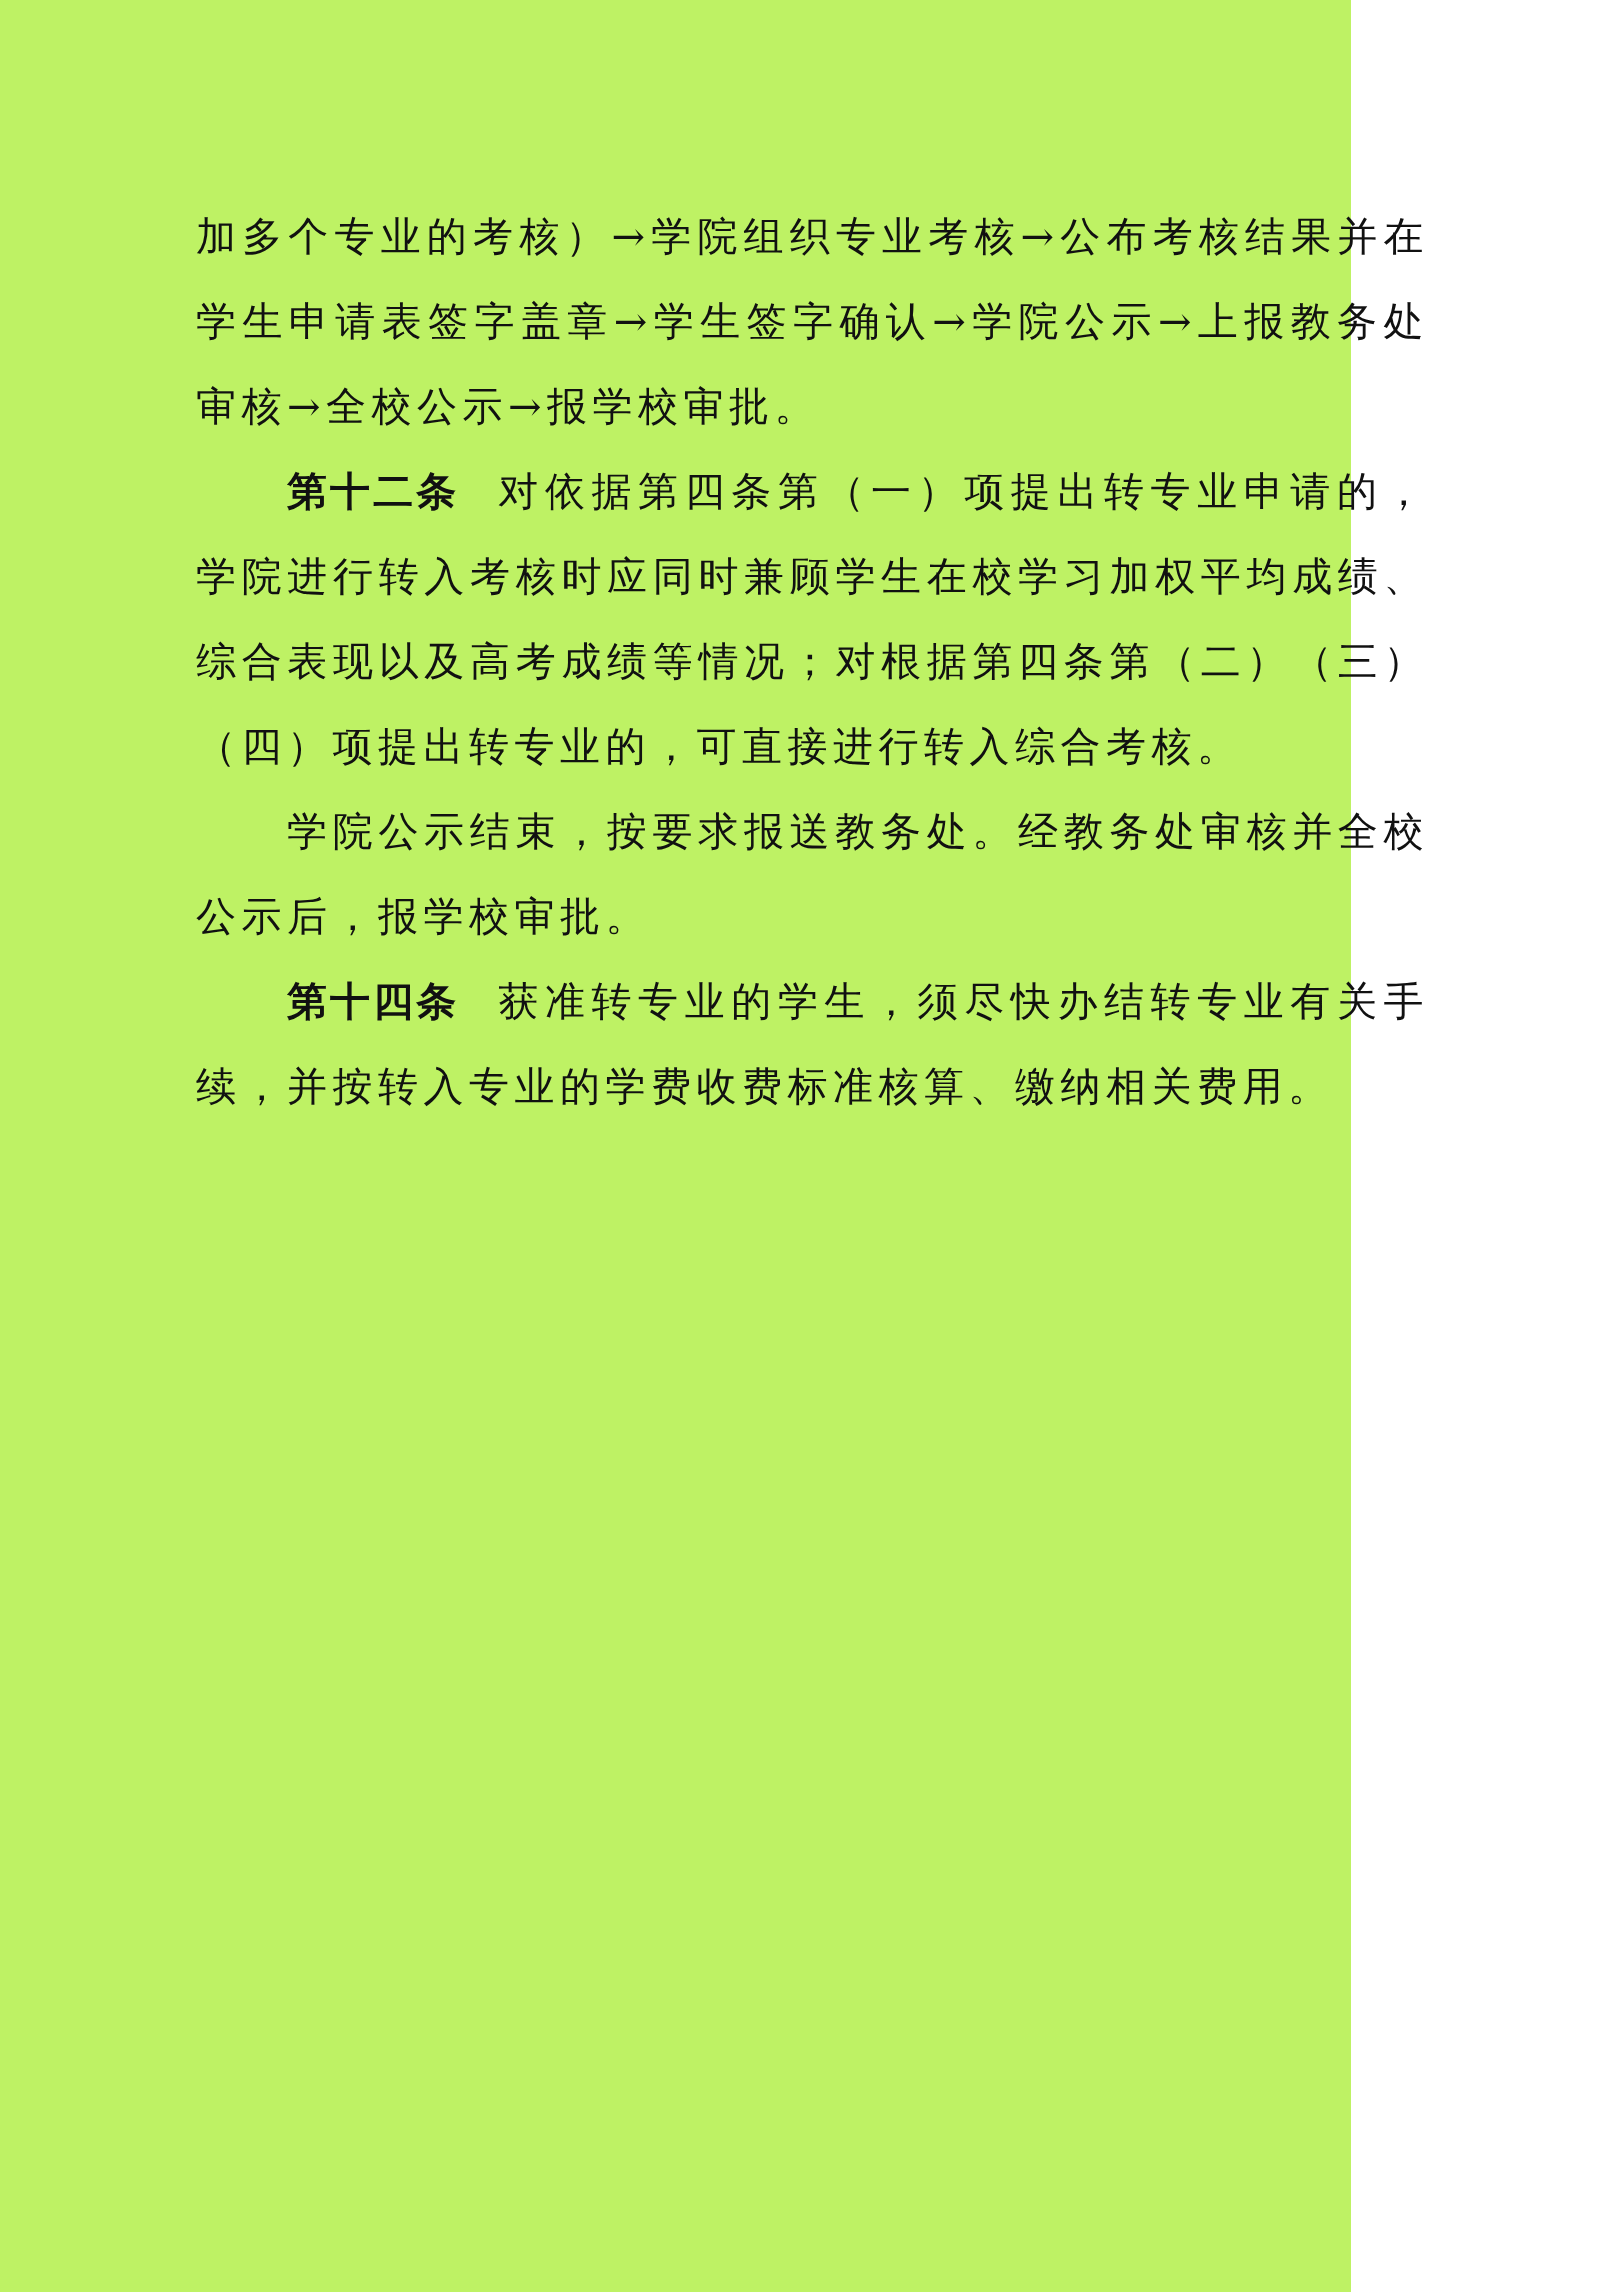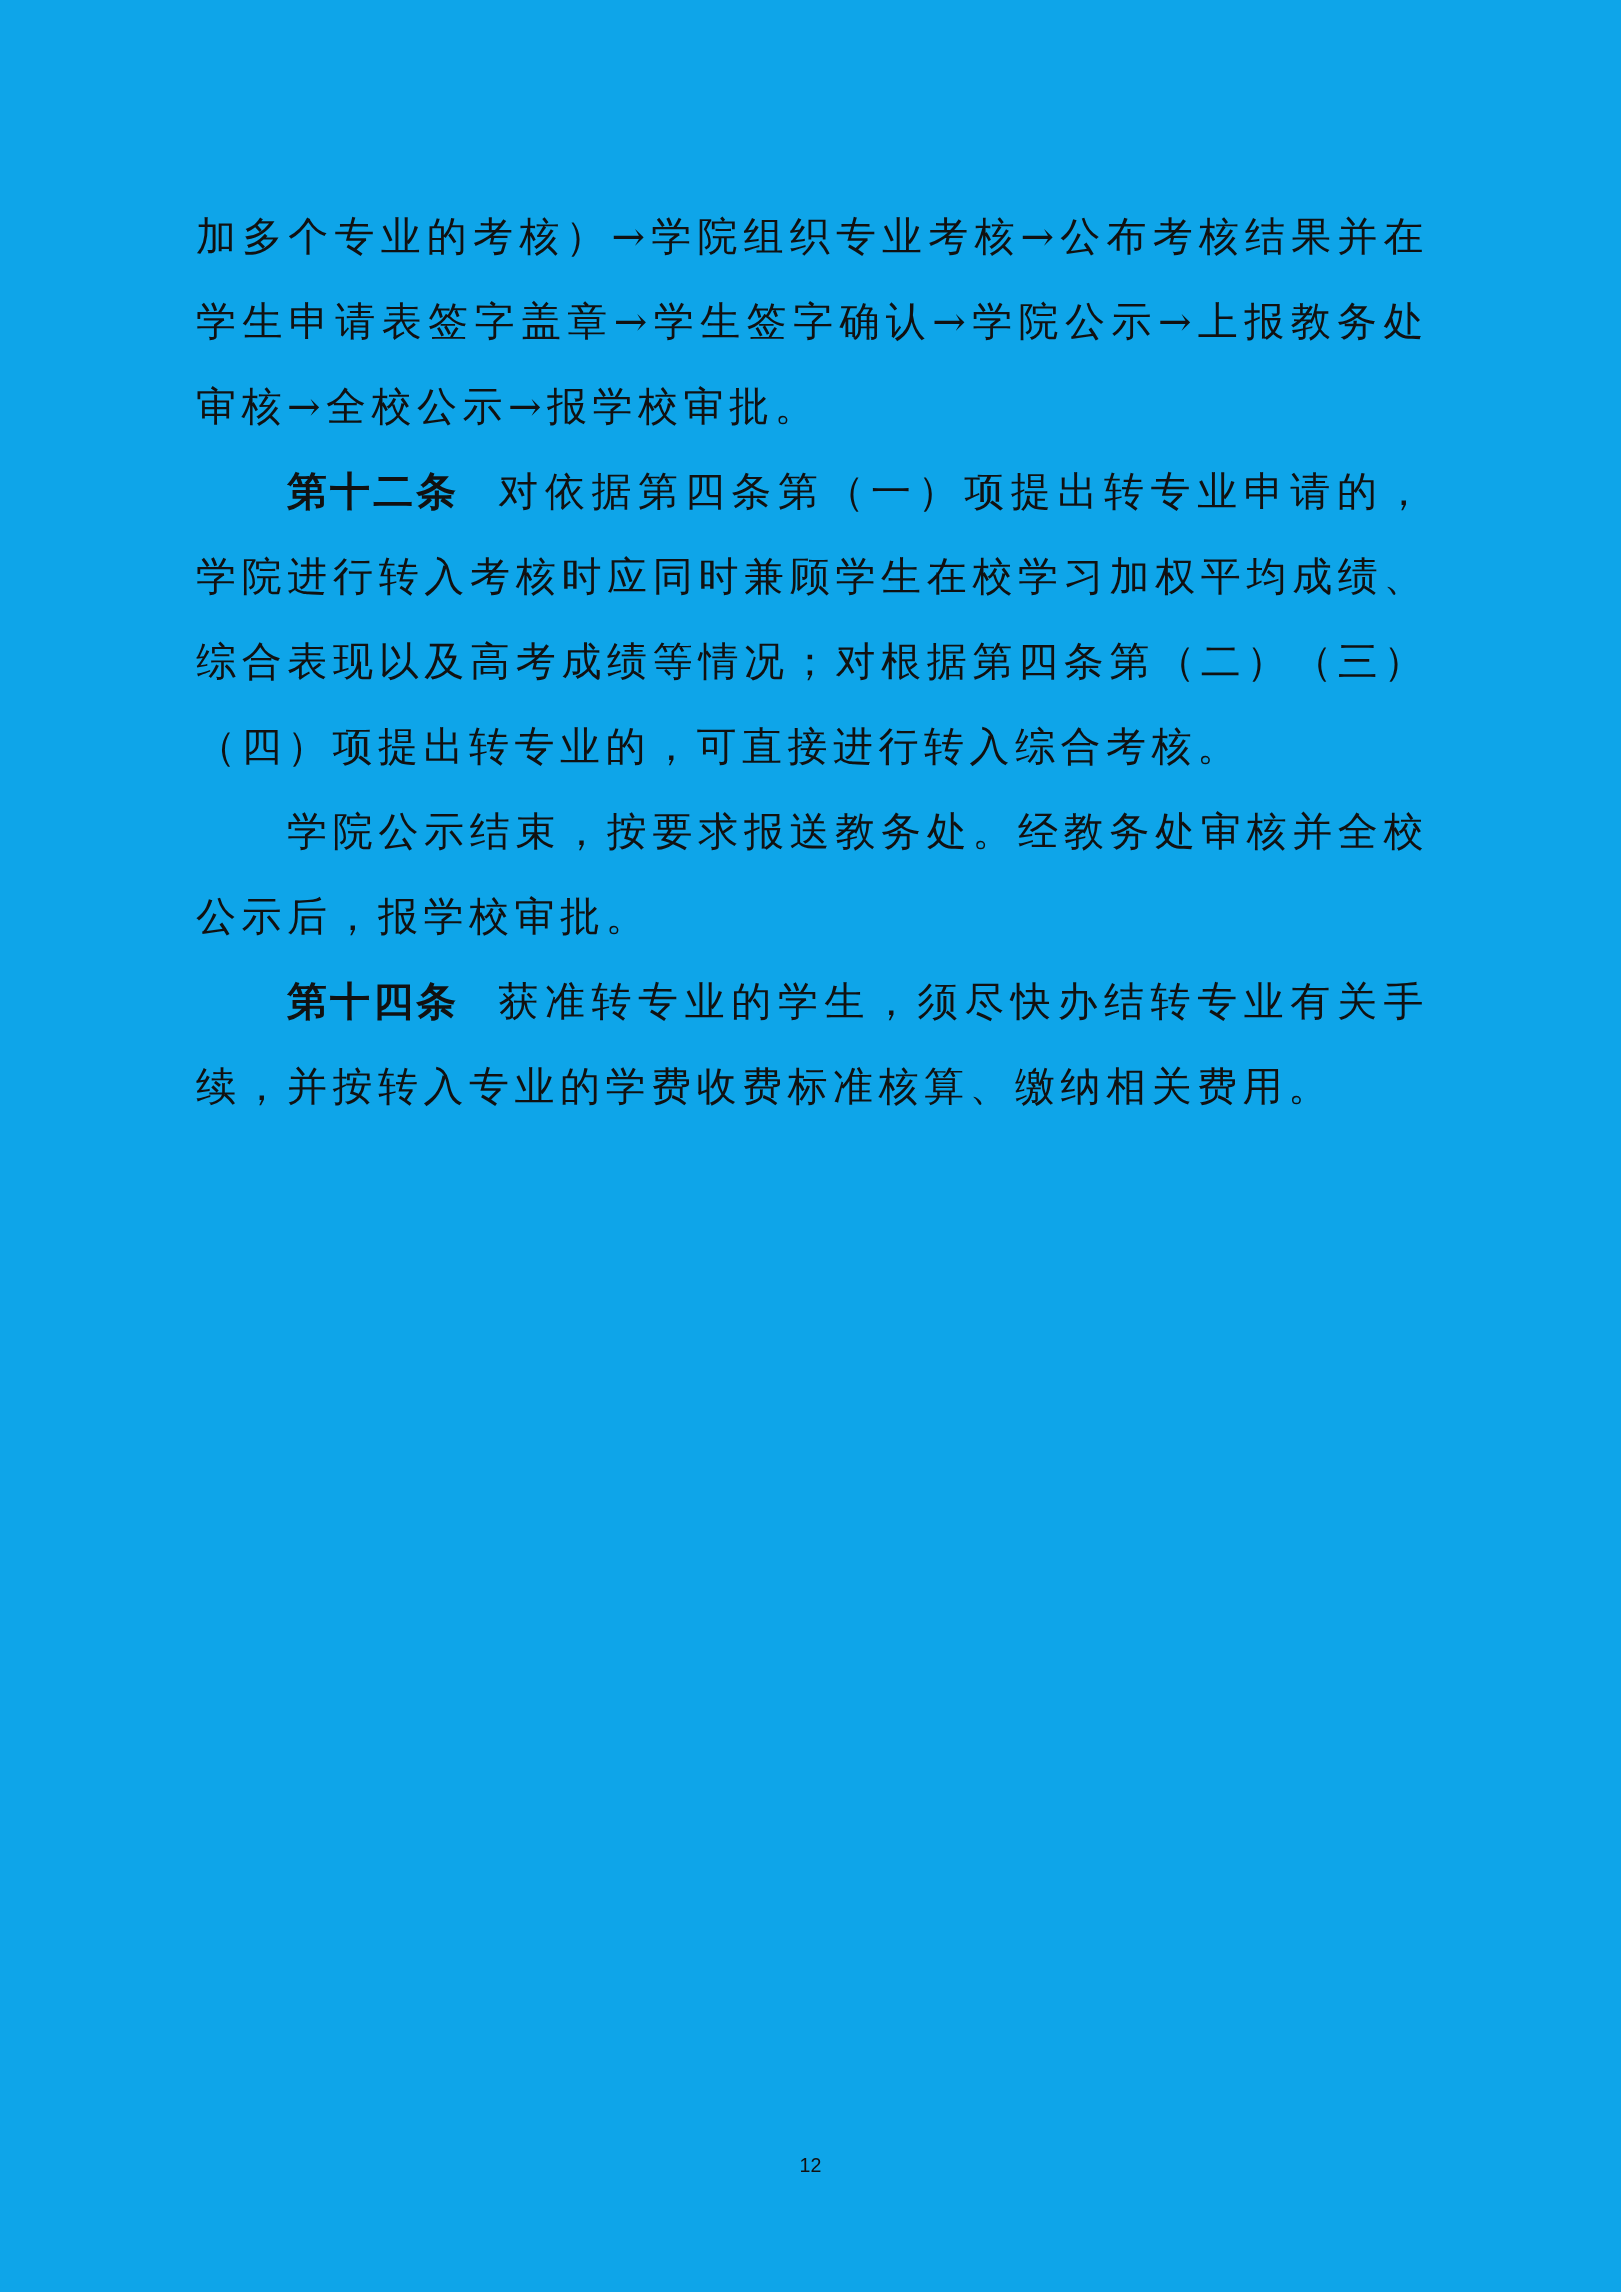--- a/index.html
+++ b/index.html
@@ -1,18 +1,18 @@
 <!DOCTYPE html>
 <html><head>
 <meta charset="utf-8">
 <style>
   html, body { margin: 0; padding: 0; background: #ffffff; }
   body { width: 1621px; height: 2293px; position: relative; overflow: hidden;
          font-family: "DejaVu Serif", "Liberation Serif", serif; color: #111; }
-  .page { position: absolute; left: 0; top: 0; width: 1621px; height: 2293px; background: #0ea5e9; }
+  .page { position: absolute; left: 0; top: 0; width: 1351px; height: 2293px; background: #bef264; }
   .body-text { position: absolute; left: 196px; top: 194px; width: 1233px; }
   .para { margin: 0; font-size: 40px; line-height: 85px; letter-spacing: 5.5px;
           text-align: justify; text-align-last: left; word-break: break-all; }
   .para.indent { text-indent: 91px; }
   .article-label { font-family: Liberation Serif, serif; font-weight: bold;
                    letter-spacing: 2px; margin-right: 39px; }
   .page-number { position: absolute; left: 0; width: 1621px; top: 2154px; text-align: center;
                  font-family: "Liberation Sans", "DejaVu Sans", sans-serif; font-size: 19.6px; color: #111; }
 </style>
 </head>
@@ -35,15 +35,14 @@
     <p class="para indent">
       <span>学院公示结束，按要求报送教务处。经教务处审核并全校公示后，报学校审批。</span>
     </p>
 
     <p class="para indent">
       <span class="article-label">第十四条</span><span>获准转专业的学生，须尽快办结转专业有关手续，并按转入专业的学费收费标准核算、缴纳相关费用。</span>
     </p>
 
   </div>
 
-  <div class="page-number">12</div>
 </div>
 
 
 </body></html>

